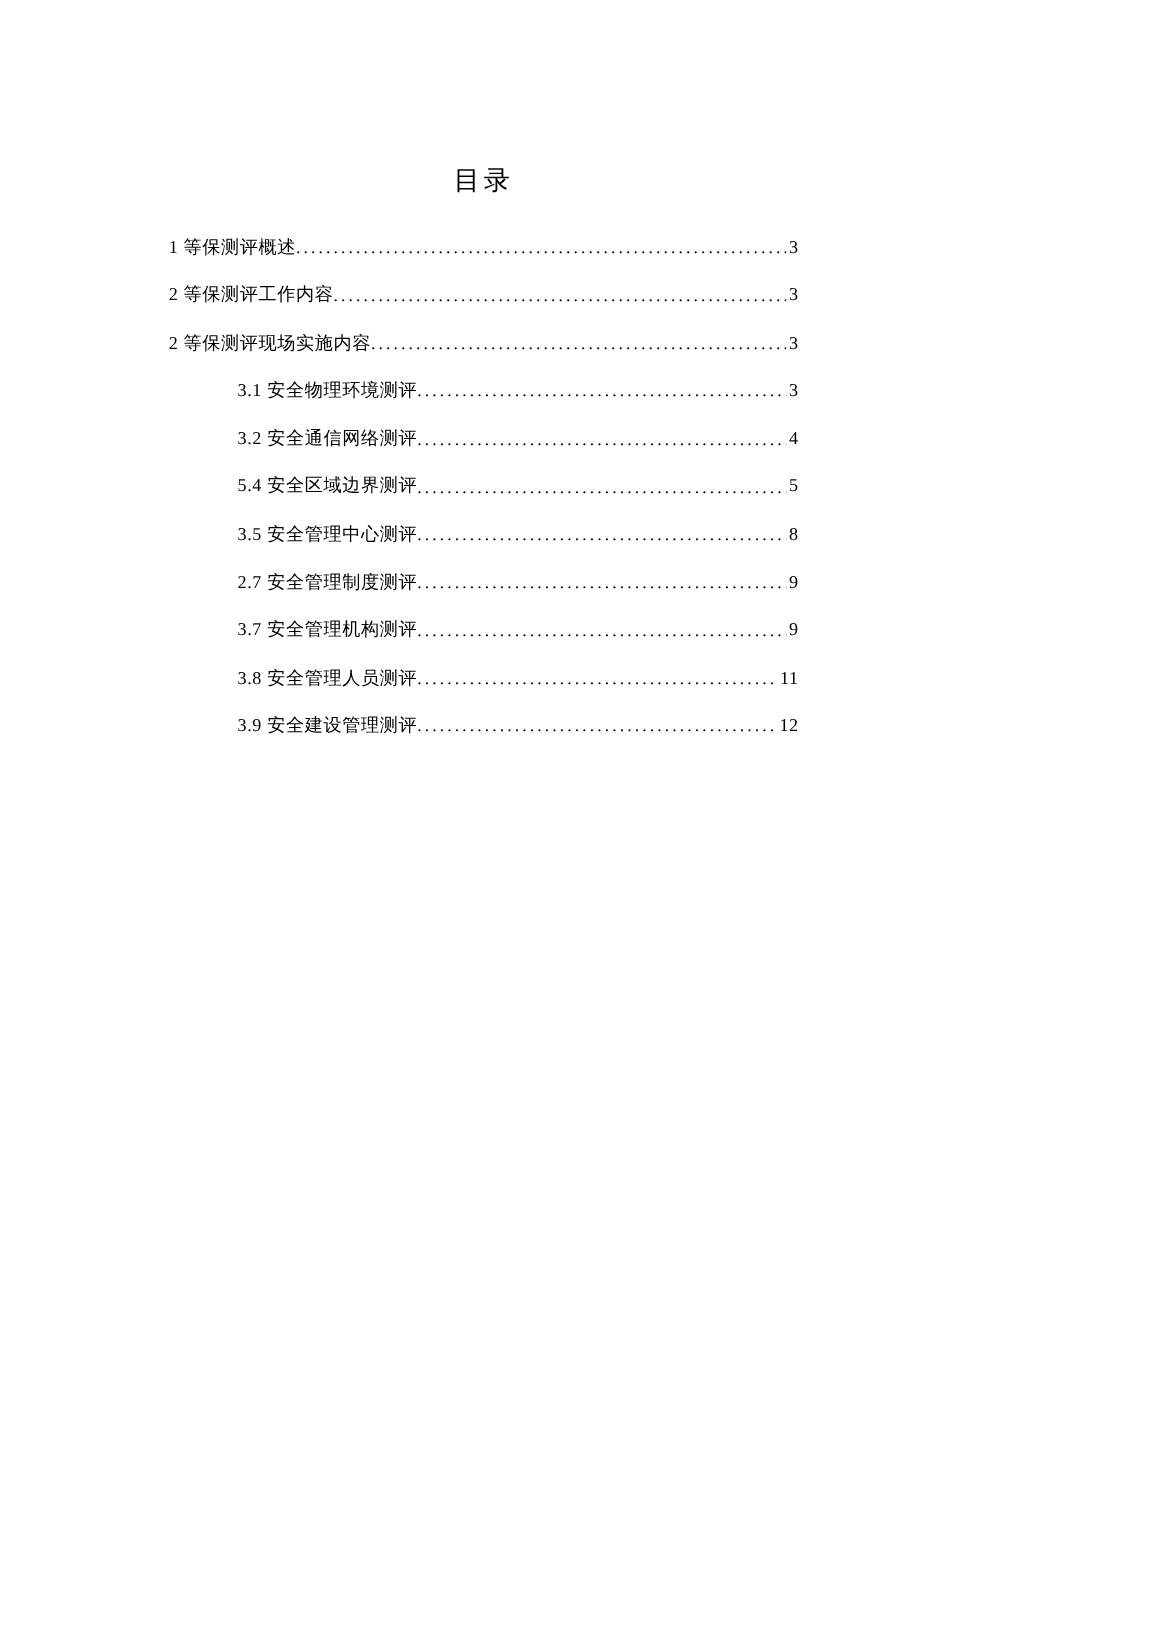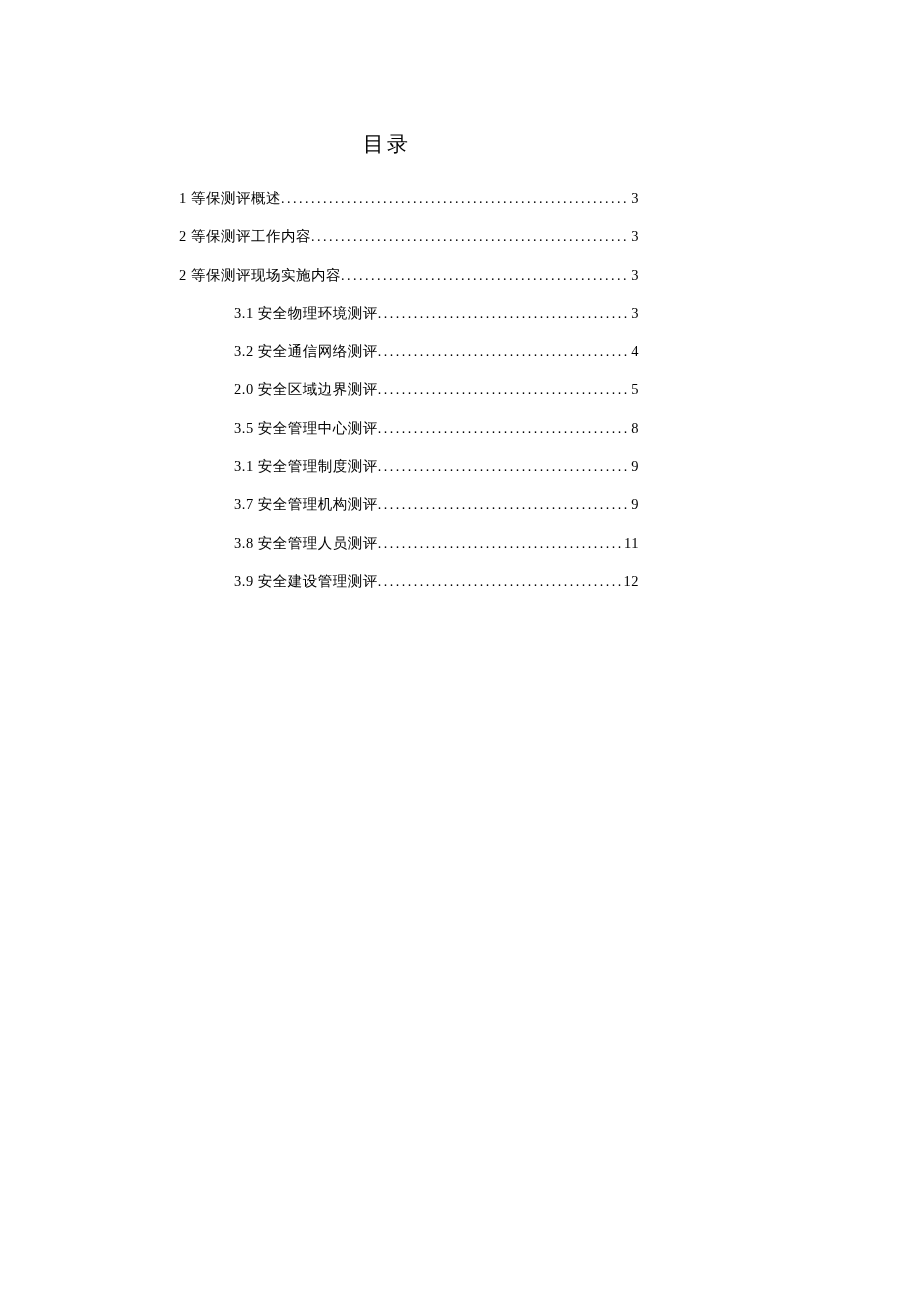--- a/index.html
+++ b/index.html
@@ -20,26 +20,25 @@
     text-align: center;
     font-size: 21px;
     letter-spacing: 3px;
     margin-bottom: 30px;
   }
   .toc {
     font-size: 14.5px;
   }
   .toc-row {
     display: flex;
-    align-items: flex-start;
+    align-items: center;
     white-space: nowrap;
     margin-bottom: 18px;
     line-height: 1.4;
     letter-spacing: 0.5px;
-    margin-left: 44px;
   }
   .toc-row.level-2 {
     padding-left: 55px;
   }
   .toc-label {
     flex: 0 0 auto;
   }
   .toc-dots {
     flex: 1 1 auto;
     overflow: hidden;
@@ -81,31 +80,31 @@
       <span class="toc-label">3.1 安全物理环境测评</span>
       <span class="toc-dots"></span>
       <span class="toc-page">3</span>
     </div>
     <div class="toc-row level-2">
       <span class="toc-label">3.2 安全通信网络测评</span>
       <span class="toc-dots"></span>
       <span class="toc-page">4</span>
     </div>
     <div class="toc-row level-2">
-      <span class="toc-label">2.0 安全区域边界测评</span>
+      <span class="toc-label">5.4 安全区域边界测评</span>
       <span class="toc-dots"></span>
       <span class="toc-page">5</span>
     </div>
     <div class="toc-row level-2">
       <span class="toc-label">3.5 安全管理中心测评</span>
       <span class="toc-dots"></span>
       <span class="toc-page">8</span>
     </div>
     <div class="toc-row level-2">
-      <span class="toc-label">3.1 安全管理制度测评</span>
+      <span class="toc-label">2.7 安全管理制度测评</span>
       <span class="toc-dots"></span>
       <span class="toc-page">9</span>
     </div>
     <div class="toc-row level-2">
       <span class="toc-label">3.7 安全管理机构测评</span>
       <span class="toc-dots"></span>
       <span class="toc-page">9</span>
     </div>
     <div class="toc-row level-2">
       <span class="toc-label">3.8 安全管理人员测评</span>

